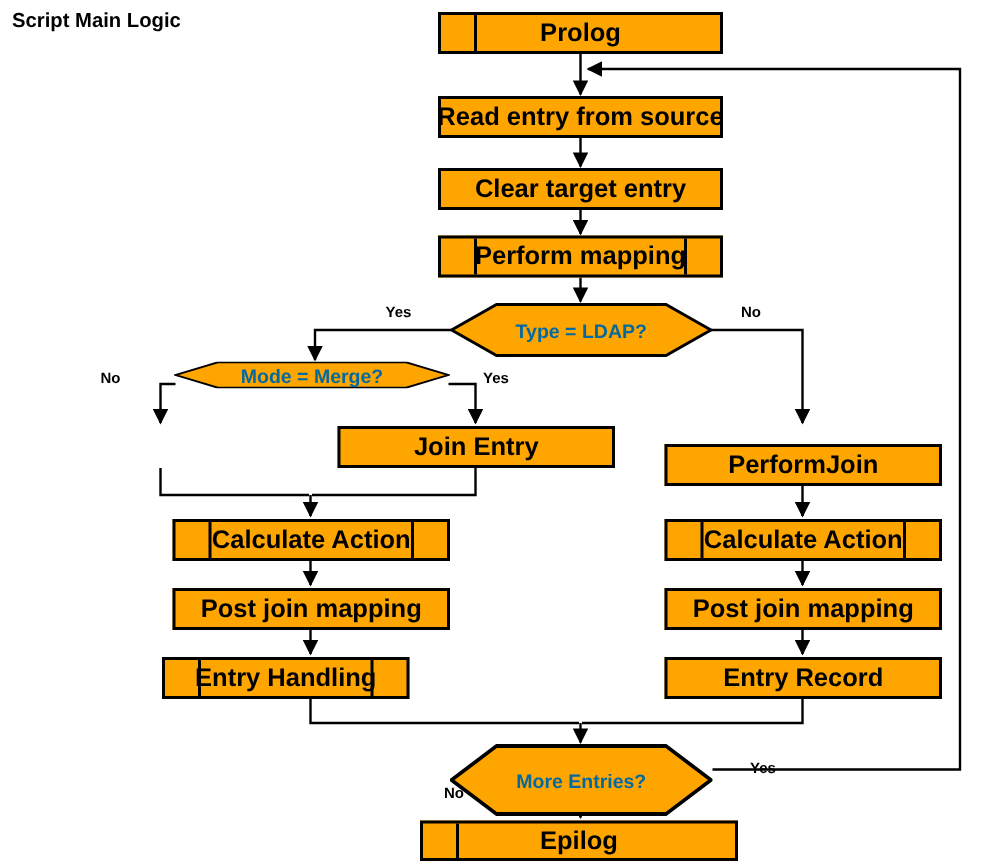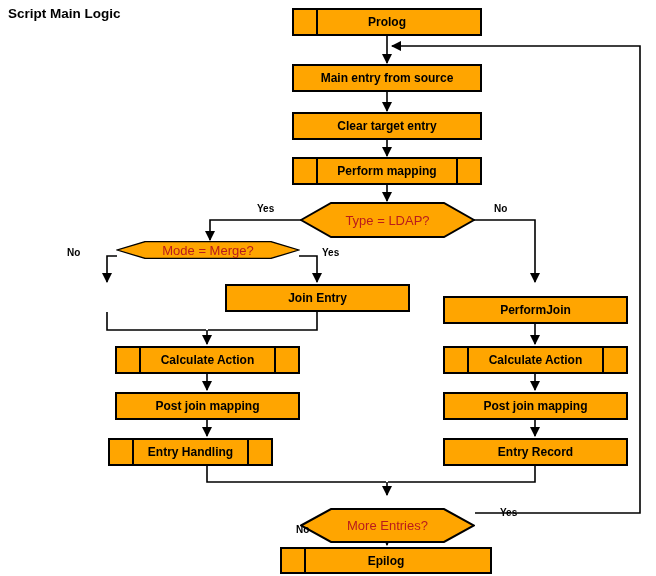--- a/index.html
+++ b/index.html
@@ -10,38 +10,38 @@
   }
   .diagram-title {
     position:absolute; left:8px; top:6px;
     font-weight:bold; font-size:13.5px; color:#000;
   }
   .node {
     position:absolute;
     background:var(--node-fill,#FFA500);
     border:2px solid var(--node-border,#000);
     display:flex; align-items:center; justify-content:center;
-    font-weight:bold; font-size:12px; color:#000; white-space:nowrap;
+    font-weight:bold; font-size:17px; color:#000; white-space:nowrap;
   }
   .node .bar {
     position:absolute; top:0; bottom:0; width:2px;
     background:var(--node-border,#000); display:block;
   }
   .bar-left  { left:22px; }
   .bar-right { right:22px; }
   .hex { position:absolute; }
   .hex svg { position:absolute; left:0; top:0; width:100%; height:100%; display:block; }
   .hex polygon {
     fill:var(--node-fill,#FFA500);
     stroke:var(--node-border,#000); stroke-width:2;
   }
   .hex-label {
     position:absolute; left:0; top:0; right:0; bottom:0;
     display:flex; align-items:center; justify-content:center;
-    font-weight:normal; font-size:13px; color:#b91c1c; white-space:nowrap;
+    font-weight:bold; font-size:13px; color:#0369a1; white-space:nowrap;
   }
   .branch-label {
     position:absolute; font-weight:bold; font-size:10px; color:#000; white-space:nowrap;
   }
   .wires { position:absolute; left:0; top:0; pointer-events:none; }
   .wires polyline, .wires line {
     fill:none; stroke:var(--line-color,#000); stroke-width:1.6; stroke-linejoin:miter;
   }
   .wires .arrowhead-shape { fill:var(--line-color,#000); }
 </style>
@@ -94,21 +94,21 @@
   </svg>
 
   <div class="diagram-title">Script Main Logic</div>
 
   <div class="node" style="left:292px;top:8px;width:190px;height:28px">
     <i class="bar bar-left"></i>
     <span>Prolog</span>
   </div>
 
   <div class="node" style="left:292px;top:64px;width:190px;height:28px">
-    <span>Main entry from source</span>
+    <span>Read entry from source</span>
   </div>
 
   <div class="node" style="left:292px;top:112px;width:190px;height:28px">
     <span>Clear target entry</span>
   </div>
 
   <div class="node" style="left:292px;top:157px;width:190px;height:28px">
     <i class="bar bar-left"></i>
     <i class="bar bar-right"></i>
     <span>Perform mapping</span>
@@ -160,21 +160,21 @@
   </div>
 
   <div class="node" style="left:443px;top:392px;width:185px;height:28px">
     <span>Post join mapping</span>
   </div>
 
   <div class="node" style="left:443px;top:438px;width:185px;height:28px">
     <span>Entry Record</span>
   </div>
 
-  <div class="hex" style="left:300px;top:508px;width:175px;height:35px">
+  <div class="hex" style="left:300px;top:496px;width:175px;height:48px">
     <svg viewBox="0 0 175 35" preserveAspectRatio="none">
       <polygon points="1,17.5 31,1 144,1 174,17.5 144,34 31,34"></polygon>
     </svg>
     <span class="hex-label">More Entries?</span>
   </div>
 
   <div class="node" style="left:280px;top:547px;width:212px;height:27px">
     <i class="bar bar-left"></i>
     <span>Epilog</span>
   </div>

